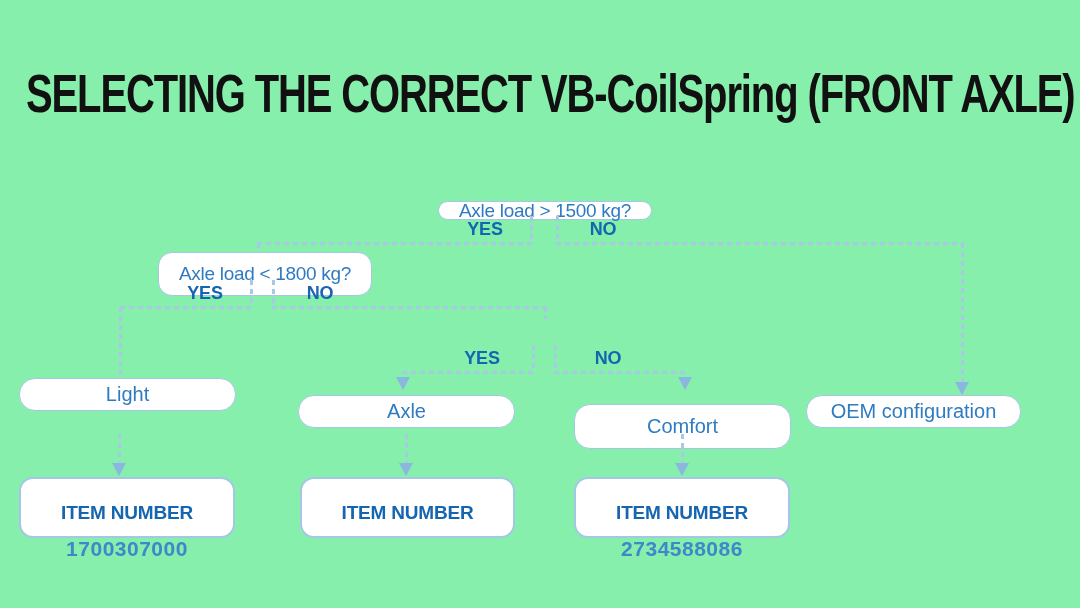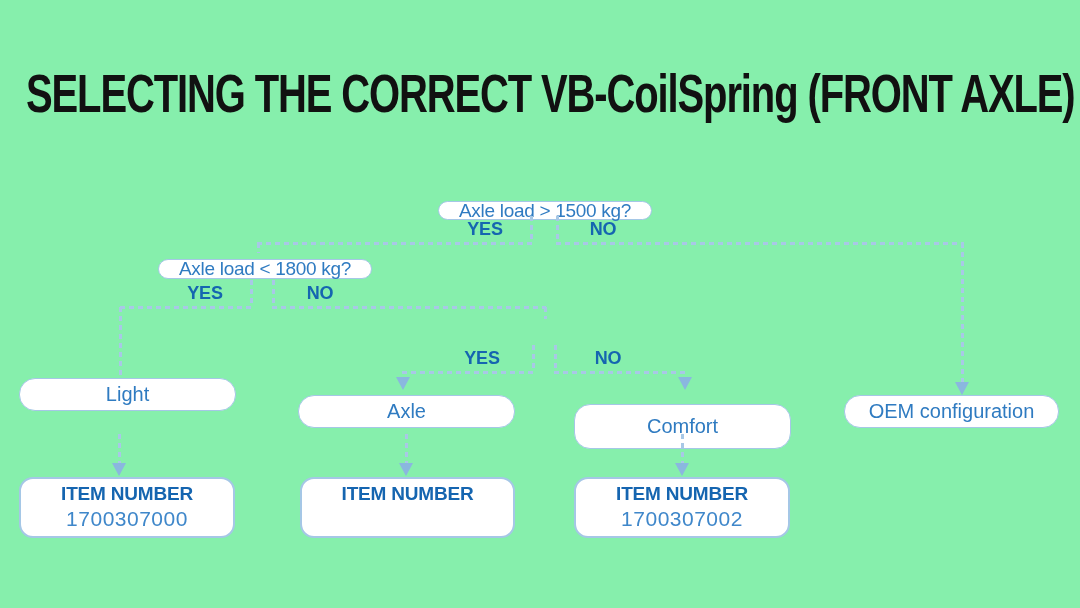--- a/index.html
+++ b/index.html
@@ -39,22 +39,22 @@
   .dbox{border-radius:14px;font-size:19px;letter-spacing:-0.3px;}
   .rbox{border-radius:16px;font-size:20px;}
   .ibox{
     position:absolute;
     background:#fff;
     border:2px solid var(--border-blue);
     border-radius:14px;
     box-sizing:border-box;
     text-align:center;
   }
-  .ibox .ihead{margin-top:4px;font-size:19px;font-weight:bold;color:var(--bold-blue);letter-spacing:-0.2px;}
-  .ibox .inum{margin-top:2px;font-size:21px;color:var(--number-blue);letter-spacing:0.5px;}
+  .ibox .ihead{margin-top:23px;font-size:19px;font-weight:bold;color:var(--bold-blue);letter-spacing:-0.2px;}
+  .ibox .inum{margin-top:13px;font-size:21px;color:var(--number-blue);letter-spacing:0.5px;font-weight:bold;}
   .yn{
     position:absolute;width:60px;text-align:center;
     font-size:18px;font-weight:bold;color:var(--bold-blue);
     letter-spacing:-0.2px;
   }
   .hline{position:absolute;height:3px;background:repeating-linear-gradient(90deg,var(--dash-blue) 0 5px,transparent 5px 9px);}
   .vline{position:absolute;width:3px;background:repeating-linear-gradient(180deg,var(--dash-blue) 0 5px,transparent 5px 9px);}
   .arrow{
     position:absolute;width:0;height:0;
     border-left:7px solid transparent;
@@ -76,21 +76,21 @@
   <div class="yn" style="left:573px;top:219px">NO</div>
 
   <div class="vline" style="left:530px;top:216px;height:27px"></div>
   <div class="vline" style="left:556px;top:216px;height:27px"></div>
   <div class="hline" style="left:257px;top:242px;width:276px"></div>
   <div class="hline" style="left:556px;top:242px;width:408px"></div>
   <div class="vline" style="left:257px;top:243px;height:10px"></div>
   <div class="vline" style="left:961px;top:243px;height:139px"></div>
   <div class="arrow" style="left:955px;top:382px"></div>
 
-  <div class="dbox" style="left:158px;top:259px;width:214px;height:20px">
+  <div class="dbox" style="left:158px;top:252px;width:214px;height:44px">
     <span>Axle load &lt; 1800 kg?</span>
   </div>
   <div class="yn" style="left:175px;top:283px">YES</div>
   <div class="yn" style="left:290px;top:283px">NO</div>
 
   <div class="vline" style="left:250px;top:280px;height:27px"></div>
   <div class="vline" style="left:272px;top:280px;height:27px"></div>
   <div class="hline" style="left:120px;top:306px;width:133px"></div>
   <div class="hline" style="left:272px;top:306px;width:274px"></div>
   <div class="vline" style="left:119px;top:307px;height:75px"></div>
@@ -109,36 +109,36 @@
 
   <div class="rbox" style="left:19px;top:378px;width:217px;height:33px">
     <span>Light</span>
   </div>
   <div class="rbox" style="left:298px;top:395px;width:217px;height:33px">
     <span>Axle</span>
   </div>
   <div class="rbox" style="left:574px;top:404px;width:217px;height:45px">
     <span>Comfort</span>
   </div>
-  <div class="rbox" style="left:844px;top:395px;width:215px;height:33px">
+  <div class="rbox" style="left:806px;top:395px;width:215px;height:33px">
     <span>OEM configuration</span>
   </div>
 
   <div class="vline" style="left:118px;top:434px;height:30px"></div>
   <div class="arrow" style="left:112px;top:463px"></div>
   <div class="vline" style="left:405px;top:434px;height:30px"></div>
   <div class="arrow" style="left:399px;top:463px"></div>
   <div class="vline" style="left:681px;top:434px;height:30px"></div>
   <div class="arrow" style="left:675px;top:463px"></div>
 
   <div class="ibox" style="left:19px;top:477px;width:216px;height:61px">
     <div class="ihead">ITEM NUMBER</div>
     <div class="inum">1700307000</div>
   </div>
   <div class="ibox" style="left:300px;top:477px;width:215px;height:61px">
     <div class="ihead">ITEM NUMBER</div>
   </div>
   <div class="ibox" style="left:574px;top:477px;width:216px;height:61px">
     <div class="ihead">ITEM NUMBER</div>
-    <div class="inum">1700307002</div>
+    <div class="inum">2734588086</div>
   </div>
 
 </div>
 
 </body></html>

